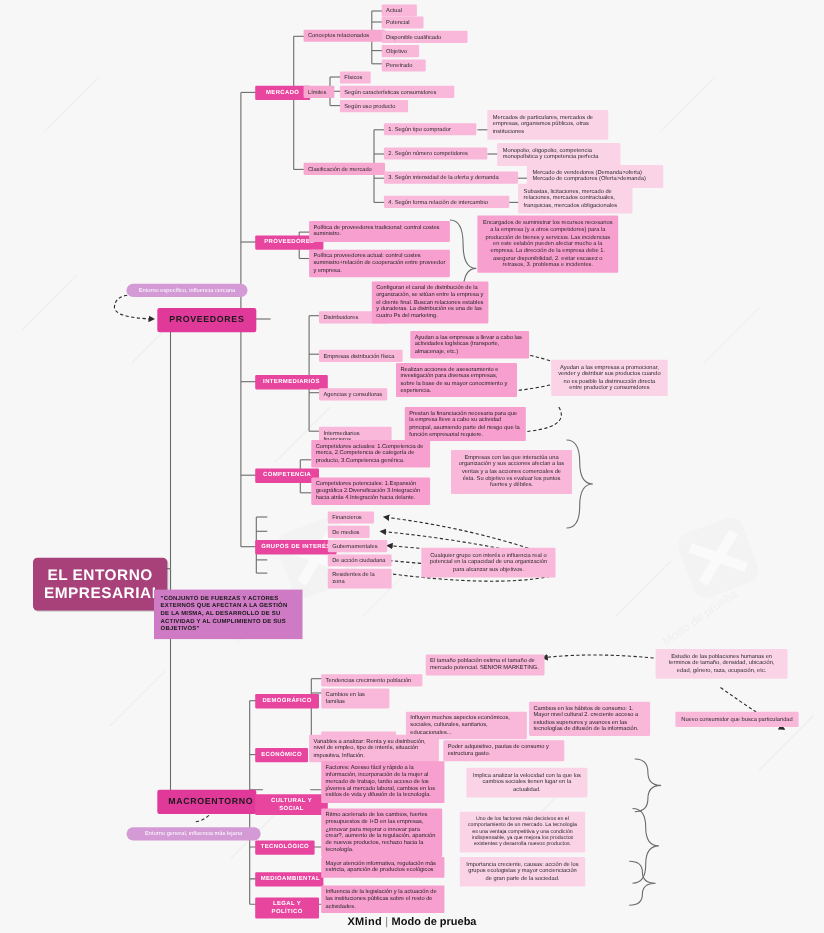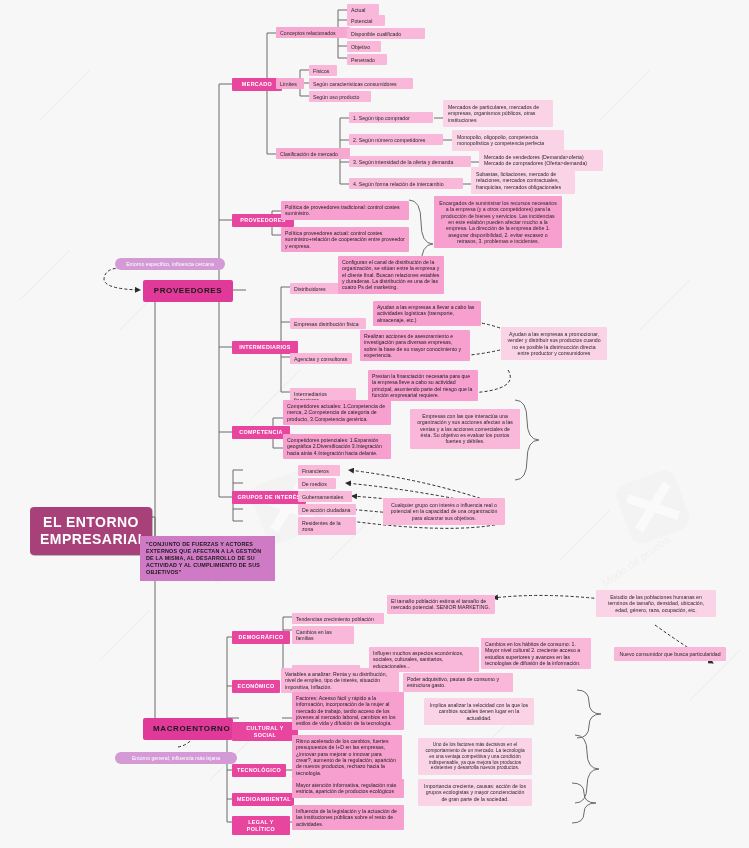--- a/index.html
+++ b/index.html
@@ -380,14 +380,17 @@
   <div class="node desc" style="left:292px;top:735px;width:110px;">Ritmo acelerado de los cambios, fuertes presupuestos de I+D en las empresas, ¿innovar para mejorar o innovar para crear?, aumento de la regulación, aparición de nuevos productos, rechazo hacia la tecnología.</div>
   <div class="node note" style="left:418px;top:738px;width:114px;font-size:4.8px;">Uno de los factores más decisivos en el comportamiento de un mercado. La tecnología es una ventaja competitiva y una condición indispensable, ya que mejora los productos existentes y desarrolla nuevos productos.</div>
 
   <div class="node cat" style="left:232px;top:793px;width:62px;">MEDIOAMBIENTAL</div>
   <div class="node desc" style="left:292px;top:779px;width:112px;">Mayor atención informativa, regulación más estricta, aparición de productos ecológicos</div>
   <div class="node note" style="left:418px;top:779px;width:114px;">Importancia creciente, causas: acción de los grupos ecologistas y mayor concienciación de gran parte de la sociedad.</div>
 
   <div class="node cat" style="left:232px;top:816px;width:58px;">LEGAL Y POLÍTICO</div>
   <div class="node desc" style="left:292px;top:805px;width:112px;">Influencia de la legislación y la actuación de las instituciones públicas sobre el resto de actividades.</div>
 
+  <div class="footer">
+    <span class="bold">XMind</span><span class="sep">|</span><span class="sub">Modo de prueba</span>
+  </div>
 
 </div>
 
 </body></html>

